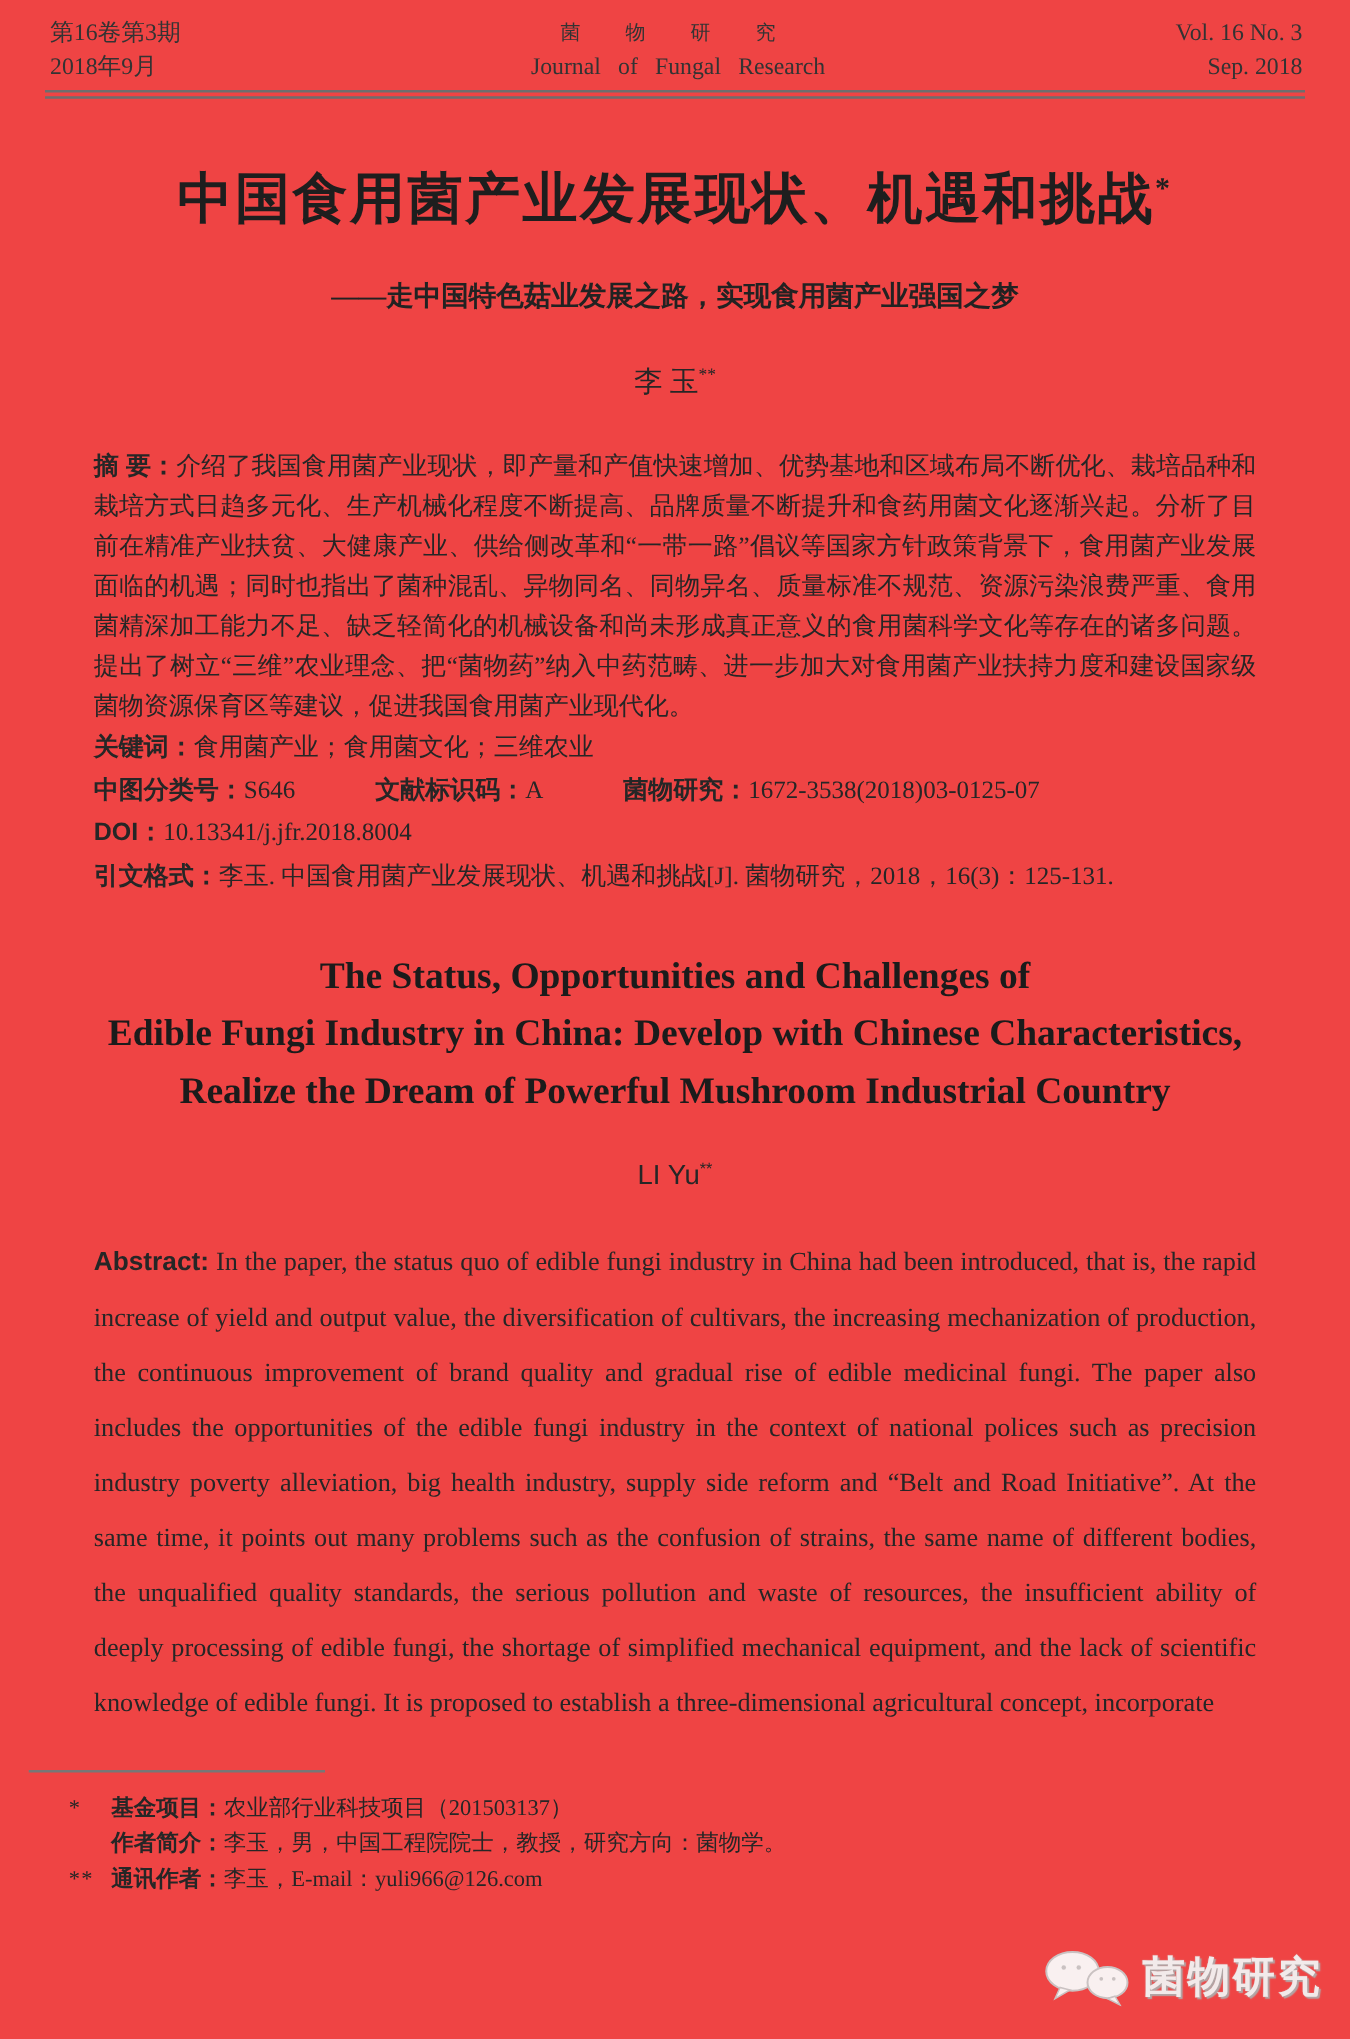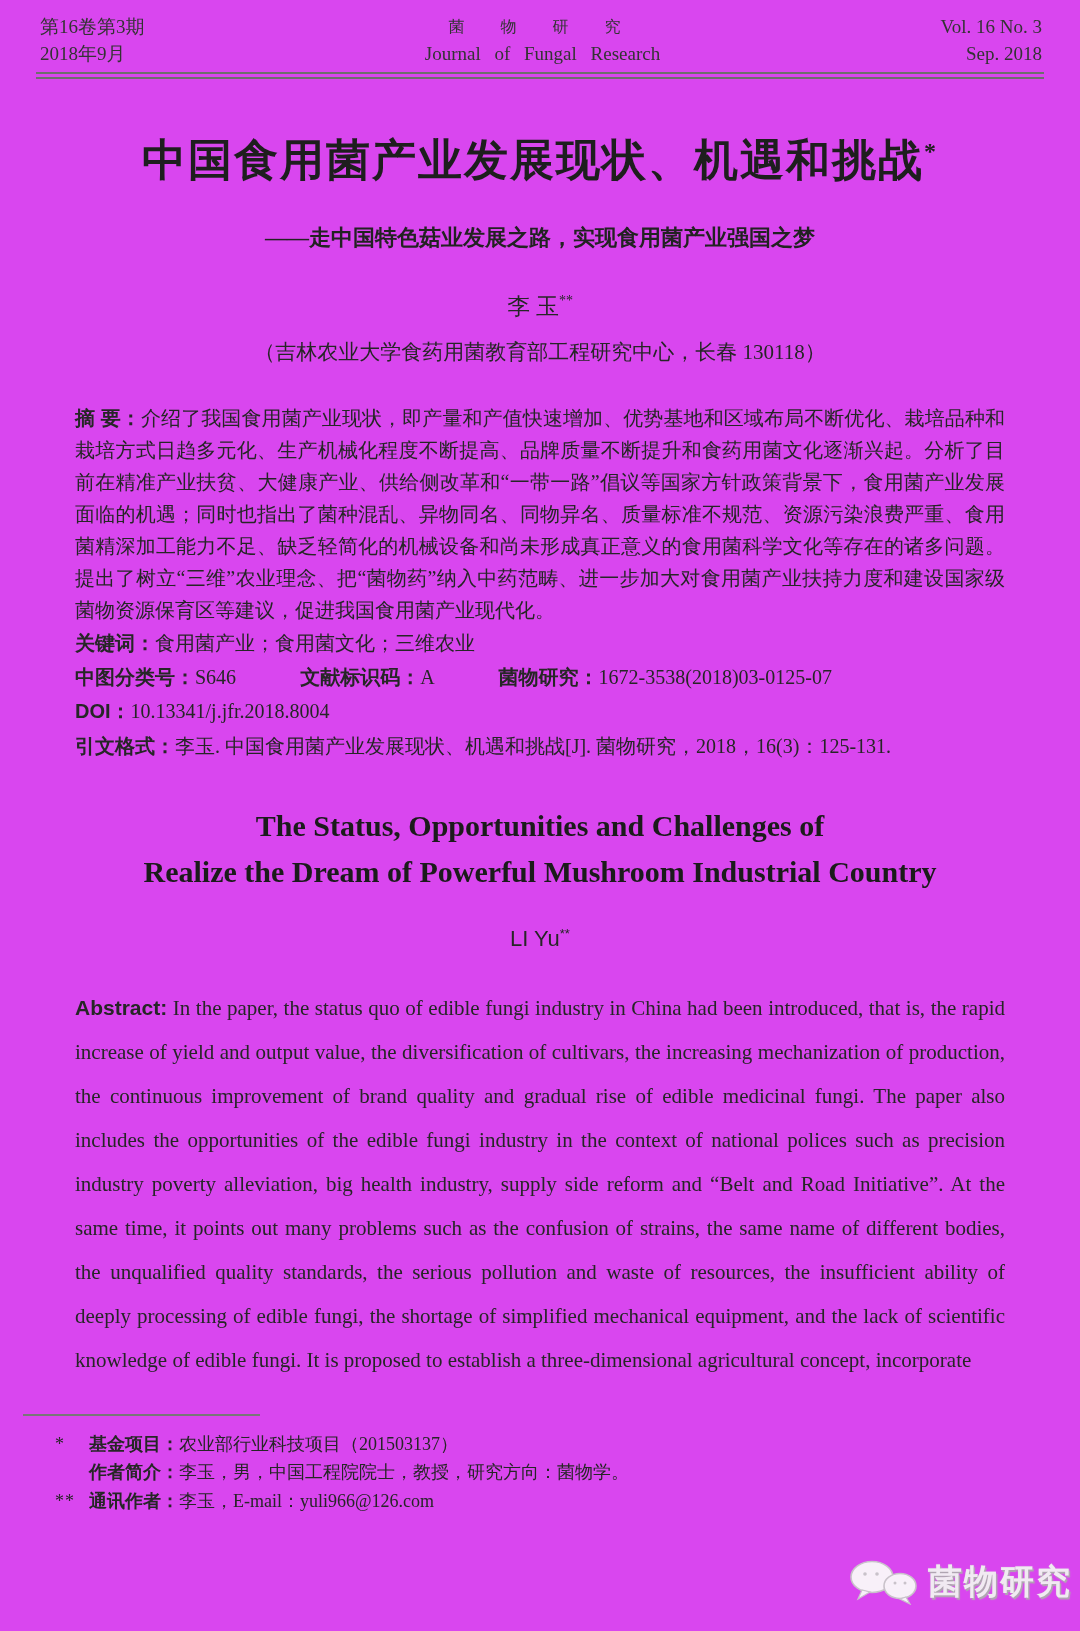--- a/index.html
+++ b/index.html
@@ -1,18 +1,18 @@
 <!DOCTYPE html>
 <html><head>
 <meta charset="utf-8">
 <style>
   html,body { margin:0; padding:0; background:#ffffff; }
   .page {
     position:relative; width:1080px; height:1631px; margin:0 auto;
-    background:#d946ef; overflow:hidden;
+    background:#ef4444; overflow:hidden;
     font-family:"Liberation Serif", serif; color:#262626;
   }
   
   .jheader { display:flex; justify-content:space-between; align-items:flex-start;
     padding:13px 38px 0 40px; font-size:19px; line-height:27px; color:#333; }
   .jh-left { text-align:left; }
   .jh-center { text-align:center; }
   .jh-cn { letter-spacing:16px; font-size:16px; }
   .jh-en { word-spacing:9px; }
   .jh-right { text-align:right; }
@@ -44,21 +44,21 @@
   .affil-en .l2 { padding-left:12px; }
   .abstract-en { margin:34px 75px 0; font-size:21px; line-height:44px; text-align:justify; }
   .lbl-sans { font-family:"Liberation Sans", sans-serif; font-weight:bold; font-style:normal; }
   
   .foot-rule { margin:32px 0 0 23px; width:237px; border-top:2px solid #777; }
   .footnotes { margin:14px 40px 0 55px; font-size:18px; line-height:28.5px; }
   .fn-row { display:flex; }
   .fn-marker { width:34px; flex:0 0 34px; letter-spacing:1px; }
   .fn-body { flex:1; }
   
-  .watermark { position:absolute; right:8px; bottom:26px;
+  .watermark { position:absolute; right:22px; bottom:26px;
     display:flex; align-items:center; gap:8px; opacity:0.95; }
   .wm-text { font-size:34px; font-weight:bold; letter-spacing:2px;
     color:#f3f3f3; text-shadow:1.5px 1.5px 1px #aeaeae, 0 0 1px #cfcfcf;
     font-family:"Liberation Sans", sans-serif; }
 </style>
 </head>
 <body>
 
 <div class="page">
 
@@ -78,38 +78,38 @@
   </header>
 
   <div class="double-rule"></div>
 
   <h1 class="title-cn"><span>中国食用菌产业发展现状、机遇和挑战</span><sup>*</sup></h1>
 
   <div class="subtitle-cn">——走中国特色菇业发展之路，实现食用菌产业强国之梦</div>
 
   <div class="author-cn"><span>李  玉</span><sup>**</sup></div>
 
-  <div class="affil-cn">（吉林农业大学食药用菌教育部工程研究中心，长春 130118）</div>
 
   <p class="blk abstract-cn"><span class="lbl">摘  要：</span><span>介绍了我国食用菌产业现状，即产量和产值快速增加、优势基地和区域布局不断优化、栽培品种和栽培方式日趋多元化、生产机械化程度不断提高、品牌质量不断提升和食药用菌文化逐渐兴起。分析了目前在精准产业扶贫、大健康产业、供给侧改革和“一带一路”倡议等国家方针政策背景下，食用菌产业发展面临的机遇；同时也指出了菌种混乱、异物同名、同物异名、质量标准不规范、资源污染浪费严重、食用菌精深加工能力不足、缺乏轻简化的机械设备和尚未形成真正意义的食用菌科学文化等存在的诸多问题。提出了树立“三维”农业理念、把“菌物药”纳入中药范畴、进一步加大对食用菌产业扶持力度和建设国家级菌物资源保育区等建议，促进我国食用菌产业现代化。</span></p>
 
   <p class="blk meta-row"><span class="lbl">关键词：</span><span>食用菌产业；食用菌文化；三维农业</span></p>
 
   <p class="blk meta-row clc-row">
     <span><span class="lbl">中图分类号：</span><span>S646</span></span>
     <span><span class="lbl">文献标识码：</span><span>A</span></span>
     <span><span class="lbl">菌物研究：</span><span>1672-3538(2018)03-0125-07</span></span>
   </p>
 
   <p class="blk meta-row"><span class="lbl">DOI：</span><span>10.13341/j.jfr.2018.8004</span></p>
 
   <p class="blk meta-row cite-row"><span class="lbl">引文格式：</span><span>李玉. 中国食用菌产业发展现状、机遇和挑战[J]. 菌物研究，2018，16(3)：125-131.</span></p>
 
   <h2 class="title-en">
     <div>The Status, Opportunities and Challenges of</div>
+    <div>Edible Fungi Industry in China: Develop with Chinese Characteristics,</div>
     <div>Realize the Dream of Powerful Mushroom Industrial Country</div>
   </h2>
 
   <div class="author-en"><span>LI Yu</span><sup>**</sup></div>
 
 
   <p class="abstract-en"><span class="lbl-sans">Abstract:</span> <span>In the paper, the status quo of edible fungi industry in China had been introduced, that is, the rapid increase of yield and output value, the diversification of cultivars, the increasing mechanization of production, the continuous improvement of brand quality and gradual rise of edible medicinal fungi. The paper also includes the opportunities of the edible fungi industry in the context of national polices such as precision industry poverty alleviation, big health industry, supply side reform and “Belt and Road Initiative”. At the same time, it points out many problems such as the confusion of strains, the same name of different bodies, the unqualified quality standards, the serious pollution and waste of resources, the insufficient ability of deeply processing of edible fungi, the shortage of simplified mechanical equipment, and the lack of scientific knowledge of edible fungi. It is proposed to establish a three-dimensional agricultural concept, incorporate</span></p>
 
   <div class="foot-rule"></div>
 

